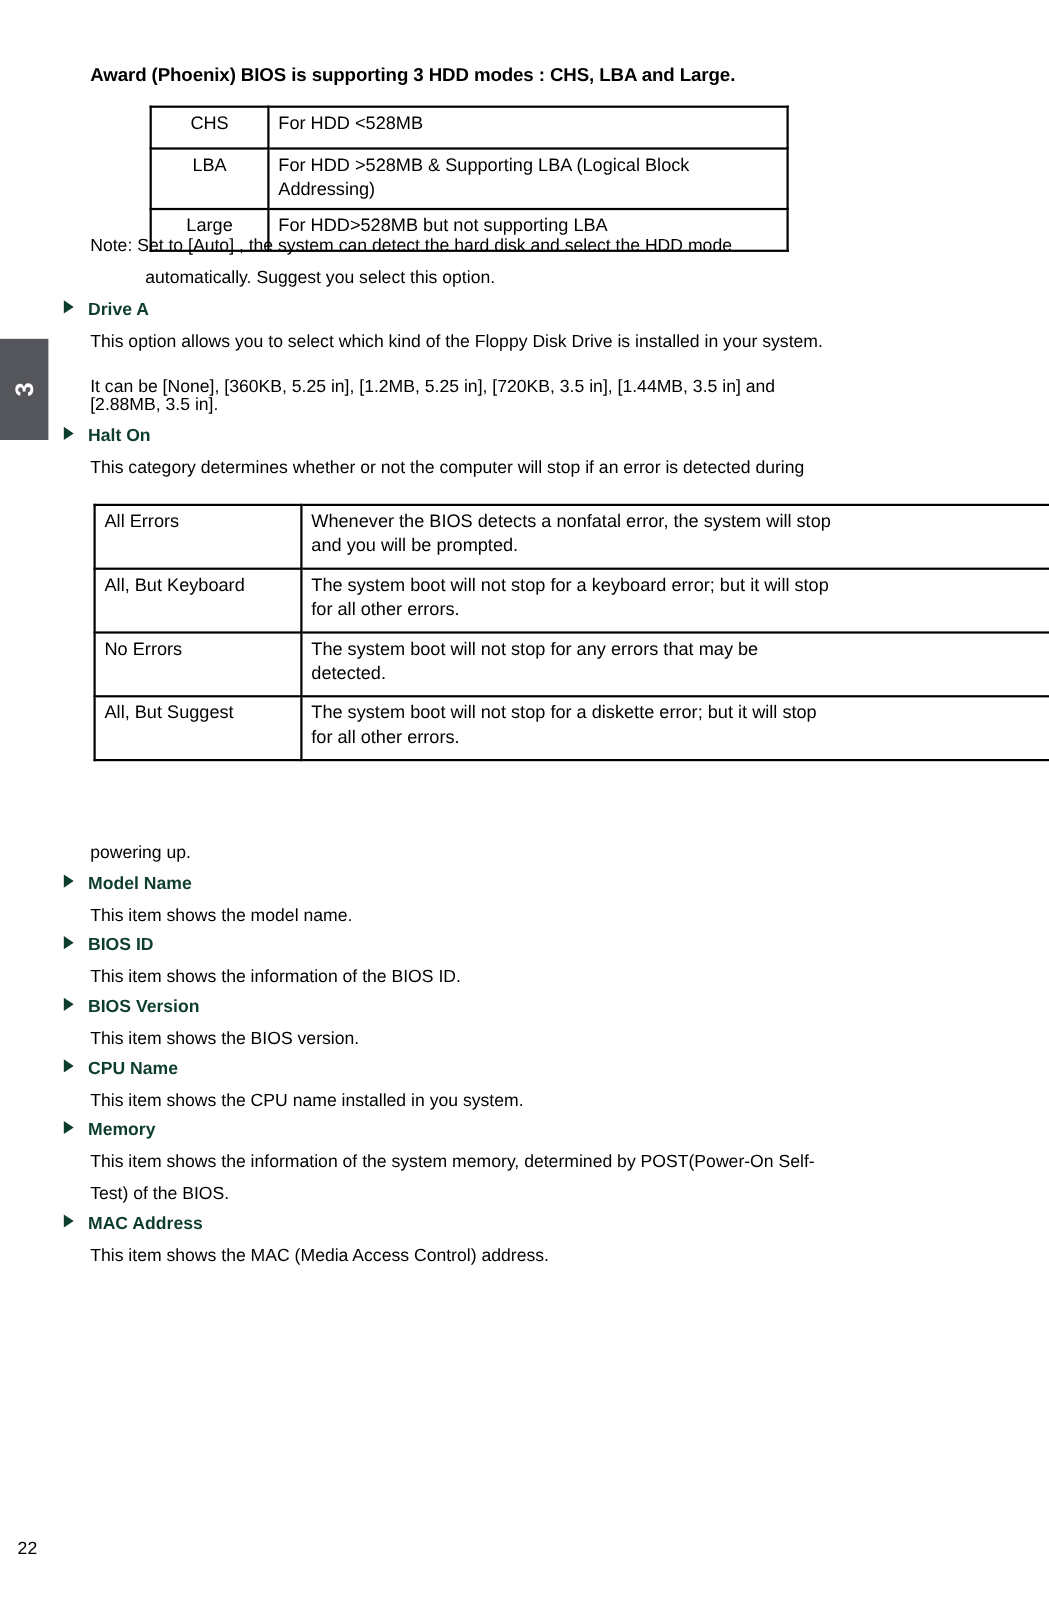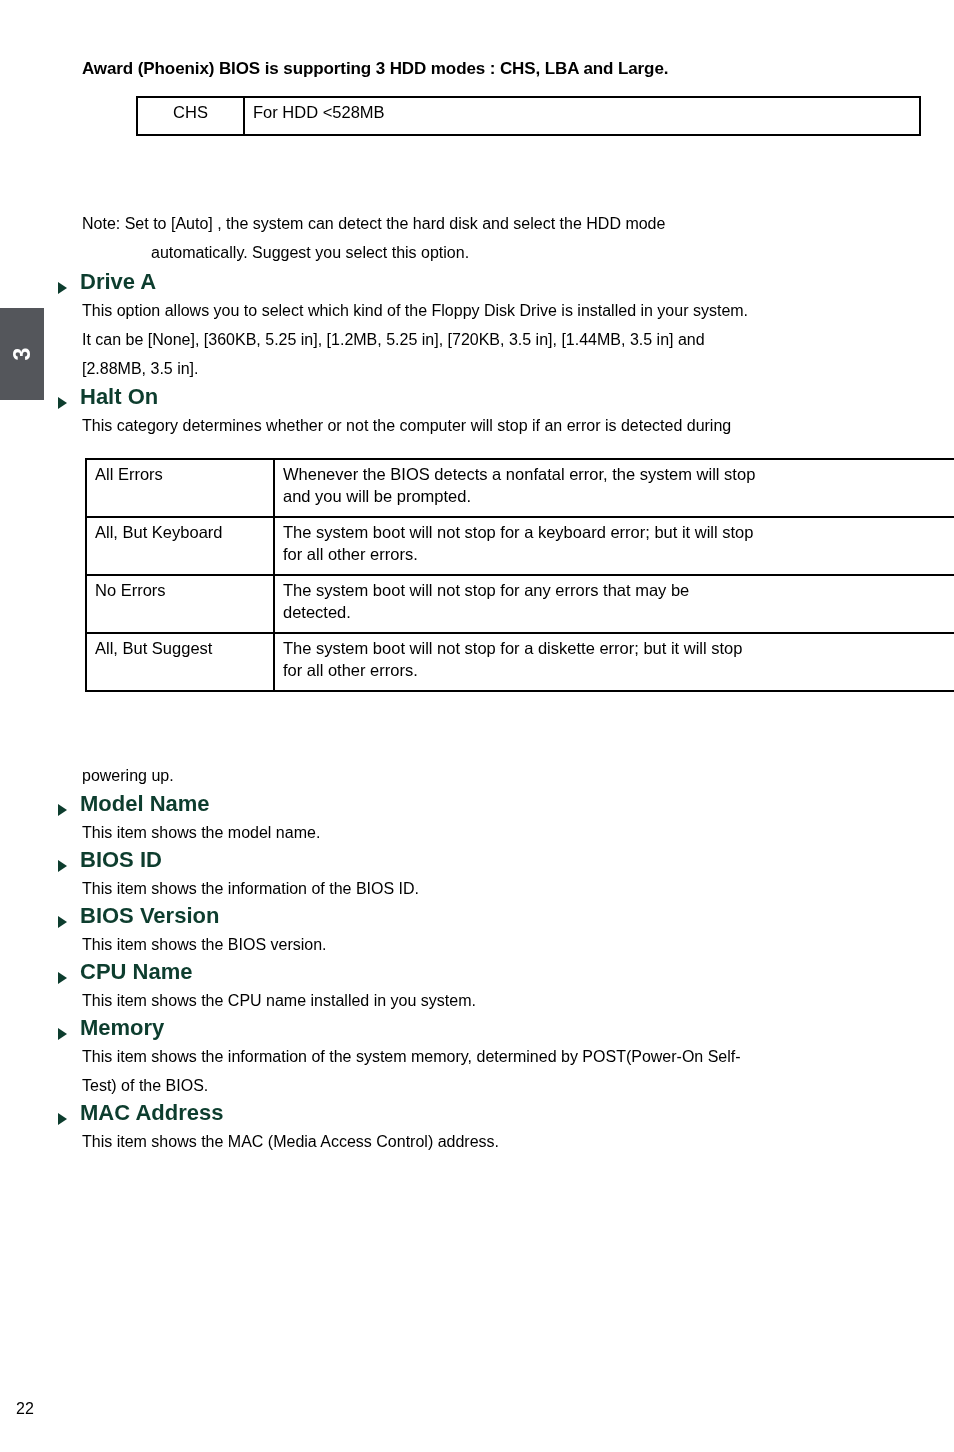--- a/index.html
+++ b/index.html
@@ -77,54 +77,54 @@
     white-space: nowrap;
   }
   table.doc-table td.key-left {
     text-align: left;
     white-space: nowrap;
   }
 
   #hdd-modes-table {
     left: 136px;
     top: 96px;
-    width: 785px;
+    width: 581px;
   }
   #hdd-modes-table td { height: 27px; }
 
   #halt-on-table {
     left: 85px;
     top: 458px;
     width: 944px;
   }
   #halt-on-table td { height: 47px; }
 
   
   .para {
     position: absolute;
     left: 82px;
     font-size: 16px;
     line-height: 29.5px;
     white-space: nowrap;
   }
   .para.indent {
-    left: 151px;
+    left: 132px;
     text-align: right;
   }
 
   .bullet-head {
     position: absolute;
     left: 58px;
-    font-size: 22px;
+    font-size: 16px;
     font-weight: bold;
     color: #0d3d2e;
     line-height: 29.5px;
     white-space: nowrap;
     display: flex;
-    align-items: flex-end;
+    align-items: center;
   }
   .bullet-head .tri {
     display: inline-block;
     width: 0;
     height: 0;
     border-left: 9px solid #0d3d2e;
     border-top: 6px solid transparent;
     border-bottom: 6px solid transparent;
     margin-right: 13px;
     position: relative;
@@ -150,32 +150,40 @@
 <div class="content">
 
   <div class="title-line">Award (Phoenix) BIOS is supporting 3 HDD modes : CHS, LBA and Large.</div>
 
   <table class="doc-table" id="hdd-modes-table">
     <tbody>
       <tr>
         <td class="key-center" style="width:89px">CHS</td>
         <td>For HDD &lt;528MB</td>
       </tr>
+      <tr>
+        <td class="key-center">LBA</td>
+        <td>For HDD &gt;528MB &amp; Supporting LBA (Logical Block Addressing)</td>
+      </tr>
+      <tr>
+        <td class="key-center">Large</td>
+        <td>For HDD&gt;528MB but not supporting LBA</td>
+      </tr>
     </tbody>
   </table>
 
   <div class="para" style="top:209px">Note: Set to [Auto] , the system can detect the hard disk and select the HDD mode</div>
   <div class="para indent" style="top:238px">automatically. Suggest you select this option.</div>
 
   <div class="bullet-head" style="top:267px">
     <span class="tri"></span>
     <span>Drive A</span>
   </div>
   <div class="para" style="top:296px">This option allows you to select which kind of the Floppy Disk Drive is installed in your system.</div>
-  <div class="para" style="top:325px">It can be [None], [360KB, 5.25 in], [1.2MB, 5.25 in], [720KB, 3.5 in], [1.44MB, 3.5 in] and</div>
+  <div class="para" style="top:337px">It can be [None], [360KB, 5.25 in], [1.2MB, 5.25 in], [720KB, 3.5 in], [1.44MB, 3.5 in] and</div>
   <div class="para" style="top:354px">[2.88MB, 3.5 in].</div>
 
   <div class="bullet-head" style="top:382px">
     <span class="tri"></span>
     <span>Halt On</span>
   </div>
   <div class="para" style="top:411px">This category determines whether or not the computer will stop if an error is detected during</div>
 
   <table class="doc-table" id="halt-on-table">
     <tbody>

